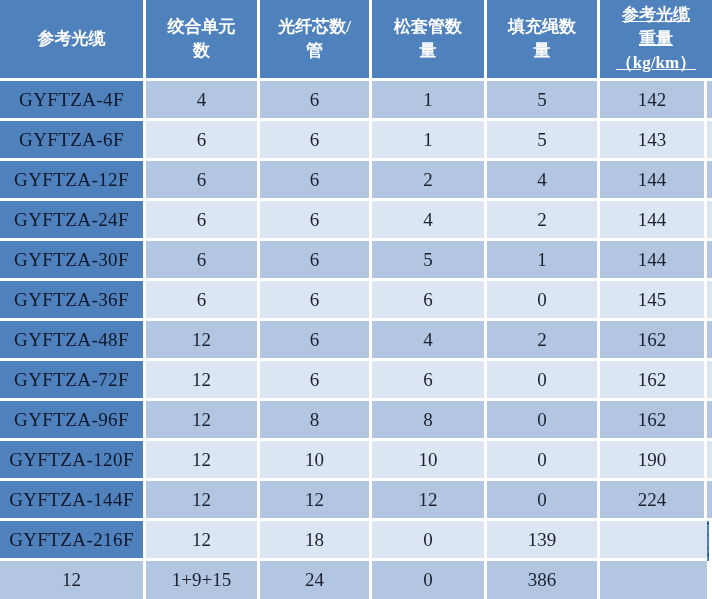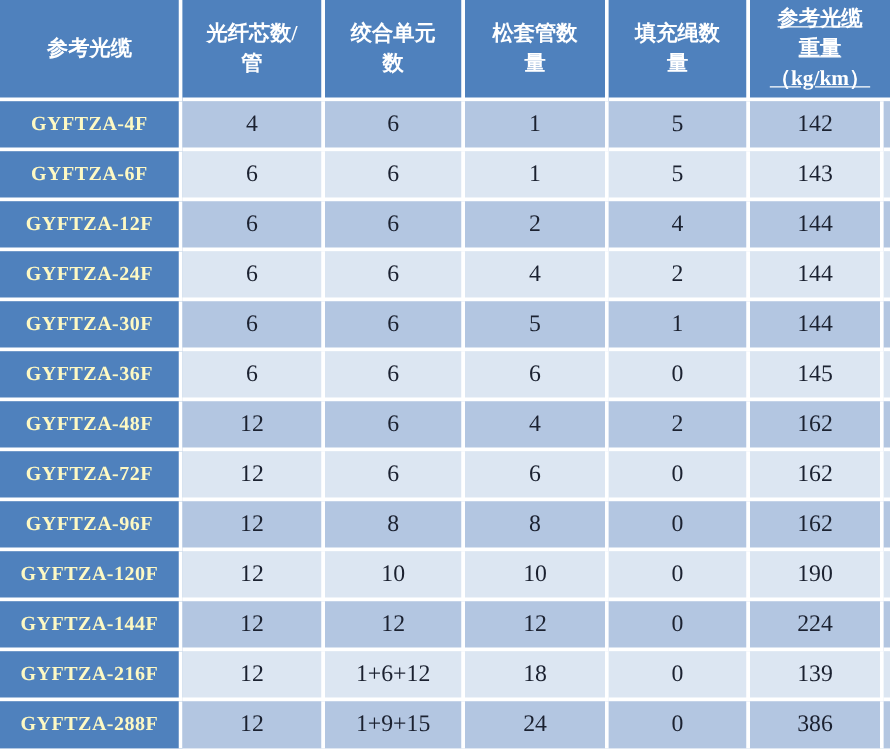--- a/index.html
+++ b/index.html
@@ -38,44 +38,44 @@
     line-height: 1.42;
     white-space: pre-line;
   }
   .cell.header.weight {
     grid-column: span 2;
     border-right: none;
     text-decoration: underline;
   }
   .cell.label {
     background: var(--header-blue);
-    color: #fef9c3;
-    font-weight: bold;
-    font-size: 16px;
+    color: #0f172a;
+    font-weight: normal;
+    font-size: 19px;
     letter-spacing: 0.4px;
   }
   .cell.num {
     color: var(--num-color);
     font-size: 19px;
   }
   .cell.dark  { background: var(--band-dark); }
   .cell.light { background: var(--band-light); }
   .cell.sliver { border-right: none; }
   
   .spec-table > .cell:nth-last-child(-n+7) { border-bottom: none; }
 </style>
 </head>
 <body>
 
 <div class="spec-table">
   <div class="cell header">参考光缆</div>
+  <div class="cell header">绞合单元
+数</div>
   <div class="cell header">光纤芯数/
 管</div>
-  <div class="cell header">绞合单元
-数</div>
   <div class="cell header">松套管数
 量</div>
   <div class="cell header">填充绳数
 量</div>
   <div class="cell header weight">参考光缆
 重量
 （kg/km）</div>
 
   <div class="cell label">GYFTZA-4F</div>
   <div class="cell num dark">4</div>
@@ -160,21 +160,20 @@
   <div class="cell label">GYFTZA-144F</div>
   <div class="cell num dark">12</div>
   <div class="cell num dark">12</div>
   <div class="cell num dark">12</div>
   <div class="cell num dark">0</div>
   <div class="cell num dark">224</div>
   <div class="cell sliver dark"></div>
 
   <div class="cell label">GYFTZA-216F</div>
   <div class="cell num light">12</div>
-  <div class="cell num light">1+6+12</div>
   <div class="cell num light">18</div>
   <div class="cell num light">0</div>
   <div class="cell num light">139</div>
   <div class="cell sliver light"></div>
 
   <div class="cell label">GYFTZA-288F</div>
   <div class="cell num dark">12</div>
   <div class="cell num dark">1+9+15</div>
   <div class="cell num dark">24</div>
   <div class="cell num dark">0</div>

